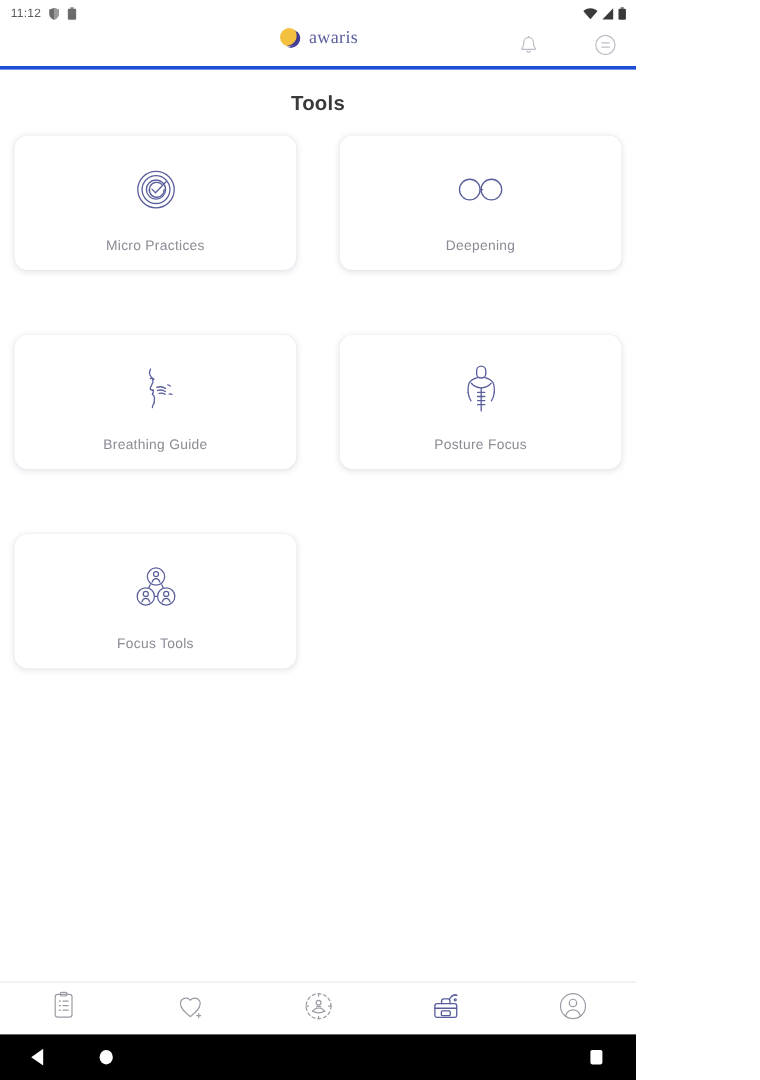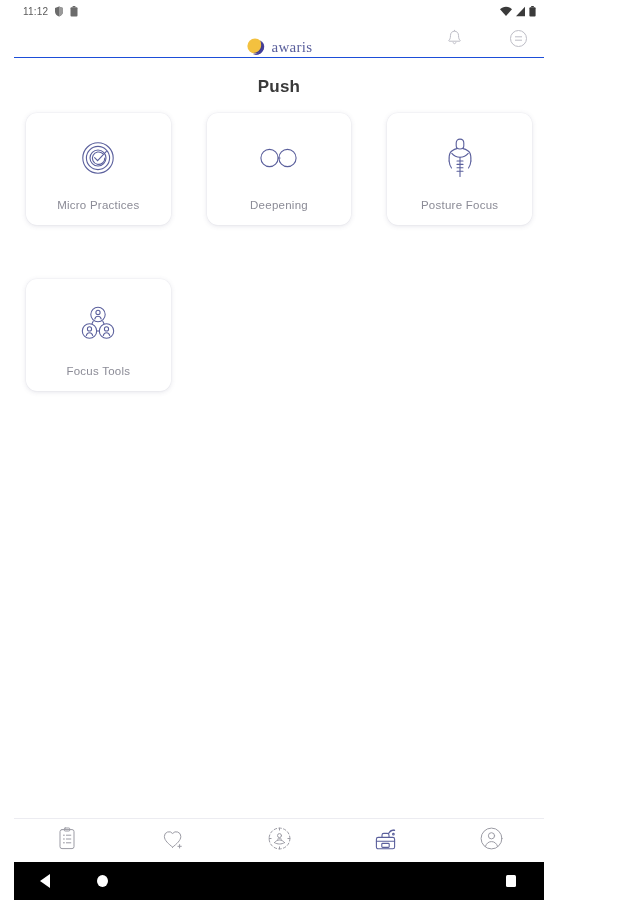--- a/index.html
+++ b/index.html
@@ -2,40 +2,40 @@
 <html><head>
 <meta charset="utf-8">
 <style>
   * { margin:0; padding:0; box-sizing:border-box; }
   html, body {
     width:633px; height:900px;
     background:#ffffff;
     font-family:"Liberation Sans", sans-serif;
     overflow:hidden;
   }
-  .screen { position:relative; width:530px; height:900px; display:flex; flex-direction:column; background:#ffffff;margin-left:14px; }
+  .screen { position:relative; width:530px; height:900px; display:flex; flex-direction:column; background:#ffffff; }
 
   
   .statusbar {
     height:22px; flex:0 0 22px;
     display:flex; align-items:center; justify-content:space-between;
     padding:0 8px 0 9px;
     background:#ffffff;
   }
   .sb-left { display:flex; align-items:center; gap:6px; }
   .sb-time { font-size:10px; color:#5b5b5b; letter-spacing:.2px; }
   .sb-right { display:flex; align-items:center; gap:3px; }
   .sb-ico { display:flex; align-items:center; }
 
   
   .appbar {
     height:36px; flex:0 0 36px;
     position:relative;
-    display:flex; align-items:flex-end; justify-content:center;
-    border-bottom:1px solid #1d4ed8;
+    display:flex; align-items:flex-start; justify-content:center;
+    border-bottom:3px solid #1d4ed8;
     background:#ffffff;
   }
   .logo { display:flex; align-items:center; gap:6px; }
   .logo-mark { width:20px; height:20px; position:relative; }
   .logo-text { font-size:15px; color:#5a5f9c; letter-spacing:.3px; font-family:"Liberation Serif", serif; }
   .appbar-actions { position:absolute; right:14px; top:0; height:36px; display:flex; align-items:center; gap:40px; }
   .appbar-btn { width:24px; height:24px; display:flex; align-items:center; justify-content:center; cursor:pointer; }
 
   
   .page-title {
@@ -43,21 +43,21 @@
     font-size:17px; font-weight:bold; color:#3a3a3a;
     padding:19px 0 16px 0;
     letter-spacing:.2px;
   }
 
   
   .grid {
     flex:1 1 auto;
     padding:0 12px;
     display:grid;
-    grid-template-columns:1fr 1fr 1fr;
+    grid-template-columns:1fr 1fr;
     grid-template-rows:repeat(3, 112px);
     column-gap:36px;
     row-gap:54px;
     align-content:start;
   }
   .card {
     background:#ffffff;
     border-radius:11px;
     box-shadow:0 1px 5px rgba(80,80,120,.16), 0 0 0 .5px rgba(120,120,150,.06);
     display:flex; flex-direction:column;
@@ -158,21 +158,21 @@
         <span>
           <svg width="19" height="19" viewBox="0 0 19 19" fill="none" stroke="#bdbdc6" stroke-width="1">
             <circle cx="9.5" cy="9.5" r="8"></circle>
             <path d="M6 7.8h7M6 11.2h7"></path>
           </svg>
         </span>
       </div>
     </div>
   </div>
 
-  <div class="page-title">Push</div>
+  <div class="page-title">Tools</div>
 
   <div class="grid">
 
     <div class="card">
       <div class="card-icon">
         <svg width="40" height="40" viewBox="0 0 40 40" fill="none" stroke="#5a5f9c" stroke-width="1.1" stroke-linecap="round">
           <circle cx="20" cy="20" r="15.2"></circle>
           <circle cx="20" cy="20" r="11.6"></circle>
           <circle cx="20" cy="20" r="8"></circle>
           <path d="M24.8 15.6a6.2 6.2 0 1 0 2 4.4"></path>
@@ -186,20 +186,37 @@
       <div class="card-icon">
         <svg width="48" height="34" viewBox="0 0 48 34" fill="none" stroke="#5a5f9c" stroke-width="1.1" stroke-linecap="round">
           <circle cx="14.5" cy="17" r="8.6"></circle>
           <circle cx="32.5" cy="17" r="8.6"></circle>
           <path d="M23.1 17h2"></path>
         </svg>
       </div>
       <div class="card-label">Deepening</div>
     </div>
 
+    <div class="card">
+      <div class="card-icon">
+        <svg width="44" height="44" viewBox="0 0 44 44" fill="none" stroke="#5a5f9c" stroke-width="1.1" stroke-linecap="round" stroke-linejoin="round">
+          <path d="M17.5 5.5c-1.4 2.6-1.1 4.6.2 6.2 1.6 2 2.2 3.6 1.6 5.1l-2 4.6c-.3.7 0 1.2.7 1.4l1.6.4"></path>
+          <path d="M19.6 23.2c.3 1.5.2 2.6-.6 3.4"></path>
+          <path d="M19 26.6c1 .7 1.6 1.6 1.7 2.8l-.2 4.4"></path>
+          <path d="M20.5 33.8c-1 1.4-1.6 2.6-1.5 3.9"></path>
+          <path d="M17.3 13.5c1.2-.5 2.2-.3 3 .5"></path>
+          <path d="M22.6 20.8c2.7-.9 5.2-.6 7.4.9"></path>
+          <path d="M23.4 23.4c2.4-.7 4.6-.4 6.4.9"></path>
+          <path d="M24.6 25.8c1.9-.5 3.6-.2 5 .8"></path>
+          <path d="M31.8 18.7c.9.1 1.6.5 2.1 1.1"></path>
+          <path d="M33 26.4c.9-.2 1.7-.1 2.3.3"></path>
+        </svg>
+      </div>
+      <div class="card-label">Breathing Guide</div>
+    </div>
 
     <div class="card">
       <div class="card-icon">
         <svg width="40" height="46" viewBox="0 0 40 46" fill="none" stroke="#5a5f9c" stroke-width="1.1" stroke-linecap="round" stroke-linejoin="round">
           <path d="M16.2 8.1c0-2.3 1.6-4 3.8-4s3.8 1.7 3.8 4v2.6c0 1.9-1.7 3.3-3.8 3.3s-3.8-1.4-3.8-3.3z"></path>
           <path d="M16.8 13.6c-3.4 1-5.6 2.4-6.6 4.2-1 1.9-1.3 4.6-1.1 8.2"></path>
           <path d="M23.2 13.6c3.4 1 5.6 2.4 6.6 4.2 1 1.9 1.3 4.6 1.1 8.2"></path>
           <path d="M9.1 26c.3 3 1.1 5.3 2.4 7"></path>
           <path d="M30.9 26c-.3 3-1.1 5.3-2.4 7"></path>
           <path d="M11.8 18.4c2.1 2.5 4.8 3.8 8.2 3.8s6.1-1.3 8.2-3.8"></path>

